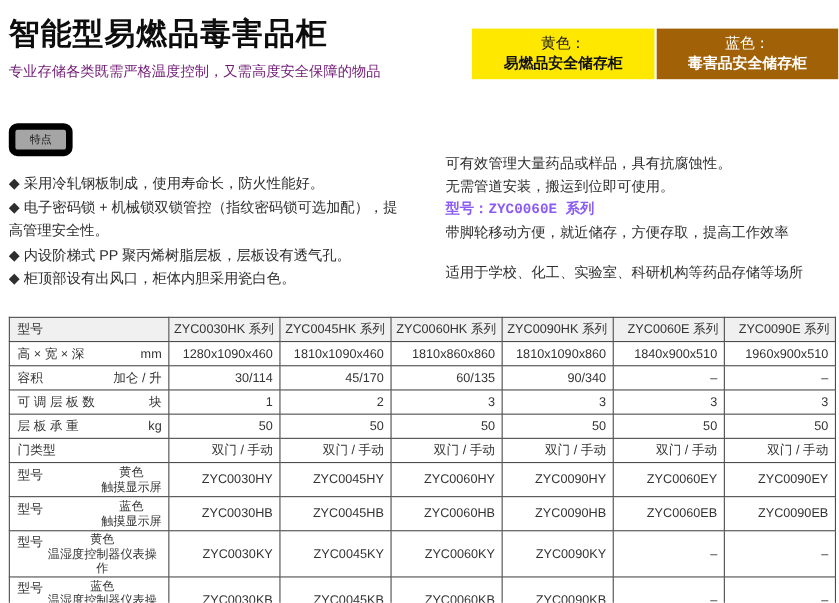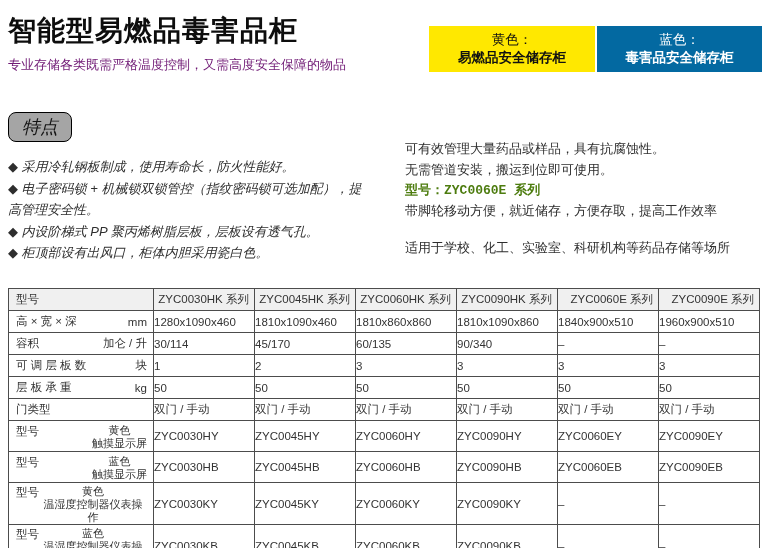--- a/index.html
+++ b/index.html
@@ -27,70 +27,69 @@
     font-size:13.5px; white-space:nowrap;flex-direction:column;
   }
   #legend-yellow { left:429px; width:166px; }
   #legend-blue  { left:597px; width:165px; }
   .legend .label { font-weight:700; }
 
   
   .badge {
     position:absolute; left:8px; top:112px;
     display:inline-block;
-    background:#a5a5a5; border:1px solid #000000; border-radius:8px;
-    padding:2px 13px; font-size:18px; color:#141414;font-style:italic;
+    background:#a5a5a5; border:6px solid #000000; border-radius:8px;
+    padding:2px 13px; font-size:10px; color:#141414;
   }
   .features-left  { position:absolute; left:8px;   top:156px; width:394px; }
   .features-right { position:absolute; left:405px; top:140px; width:358px;font-family:Liberation Mono, monospace; }
   .features-left p {
     margin:0; font-size:13px; line-height:21.5px; color:#2e2e2e;
     white-space:pre-line;
-    font-style:italic;
   }
   .features-right p { margin:0; font-size:13px; line-height:20.5px; color:#2e2e2e; }
-  .features-right p.bold { font-weight:700; color:#4d7c0f; }
+  .features-right p.bold { font-weight:700; color:#8b5cf6; }
   .features-right p.footer { margin-top:17px; }
 
   
   .spec-table {
     position:absolute; left:8px; top:288px; width:752px;
     border-collapse:collapse; table-layout:fixed;
   }
   .spec-table th, .spec-table td {
     border:1px solid #4c4c4c; padding:0;
     font-size:11.5px; font-weight:400; color:#333;
     overflow:hidden; white-space:nowrap;
   }
   .spec-table thead th { background:#f0f0f0; height:21px; }
   .spec-table th.col-model  { text-align:left; padding-left:7px; }
   .spec-table th.col-series { text-align:right; padding-right:5px; }
   .spec-table tr.spec  td { height:21px; }
   .spec-table tr.model td { height:30px; }
-  .spec-table td.val { padding-right:6px; }
+  .spec-table td.val { text-align:right; padding-right:6px; }
   td.rowhead .inner {
     display:flex; justify-content:space-between; align-items:center;
     padding:0 6px 0 7px;
   }
   tr.model td.rowhead .inner { align-items:flex-start; padding-top:2px; }
   td.rowhead .sub { text-align:center; font-size:11px; line-height:13px; white-space:normal; }
 </style>
 </head>
 <body>
 
 <div class="page">
 
   <h1 class="title">智能型易燃品毒害品柜</h1>
   <p class="subtitle">专业存储各类既需严格温度控制，又需高度安全保障的物品</p>
 
   <div class="legend" id="legend-yellow" style="background: rgb(255, 232, 0); color: rgb(17, 17, 17);">
     <span class="prefix">黄色：</span>
       <span class="label">易燃品安全储存柜</span>
   </div>
-  <div class="legend" id="legend-blue" style="background: #0369a1; color: rgb(255, 255, 255);">
+  <div class="legend" id="legend-blue" style="background: #a16207; color: rgb(255, 255, 255);">
     <span class="prefix">蓝色：</span>
       <span class="label">毒害品安全储存柜</span>
   </div>
 
   <div class="badge" style="background: rgb(165, 165, 165);">特点</div>
 
   <div class="features-left">
       <p>◆ 采用冷轧钢板制成，使用寿命长，防火性能好。</p>
       <p>◆ 电子密码锁 + 机械锁双锁管控（指纹密码锁可选加配），提
 高管理安全性。</p>

